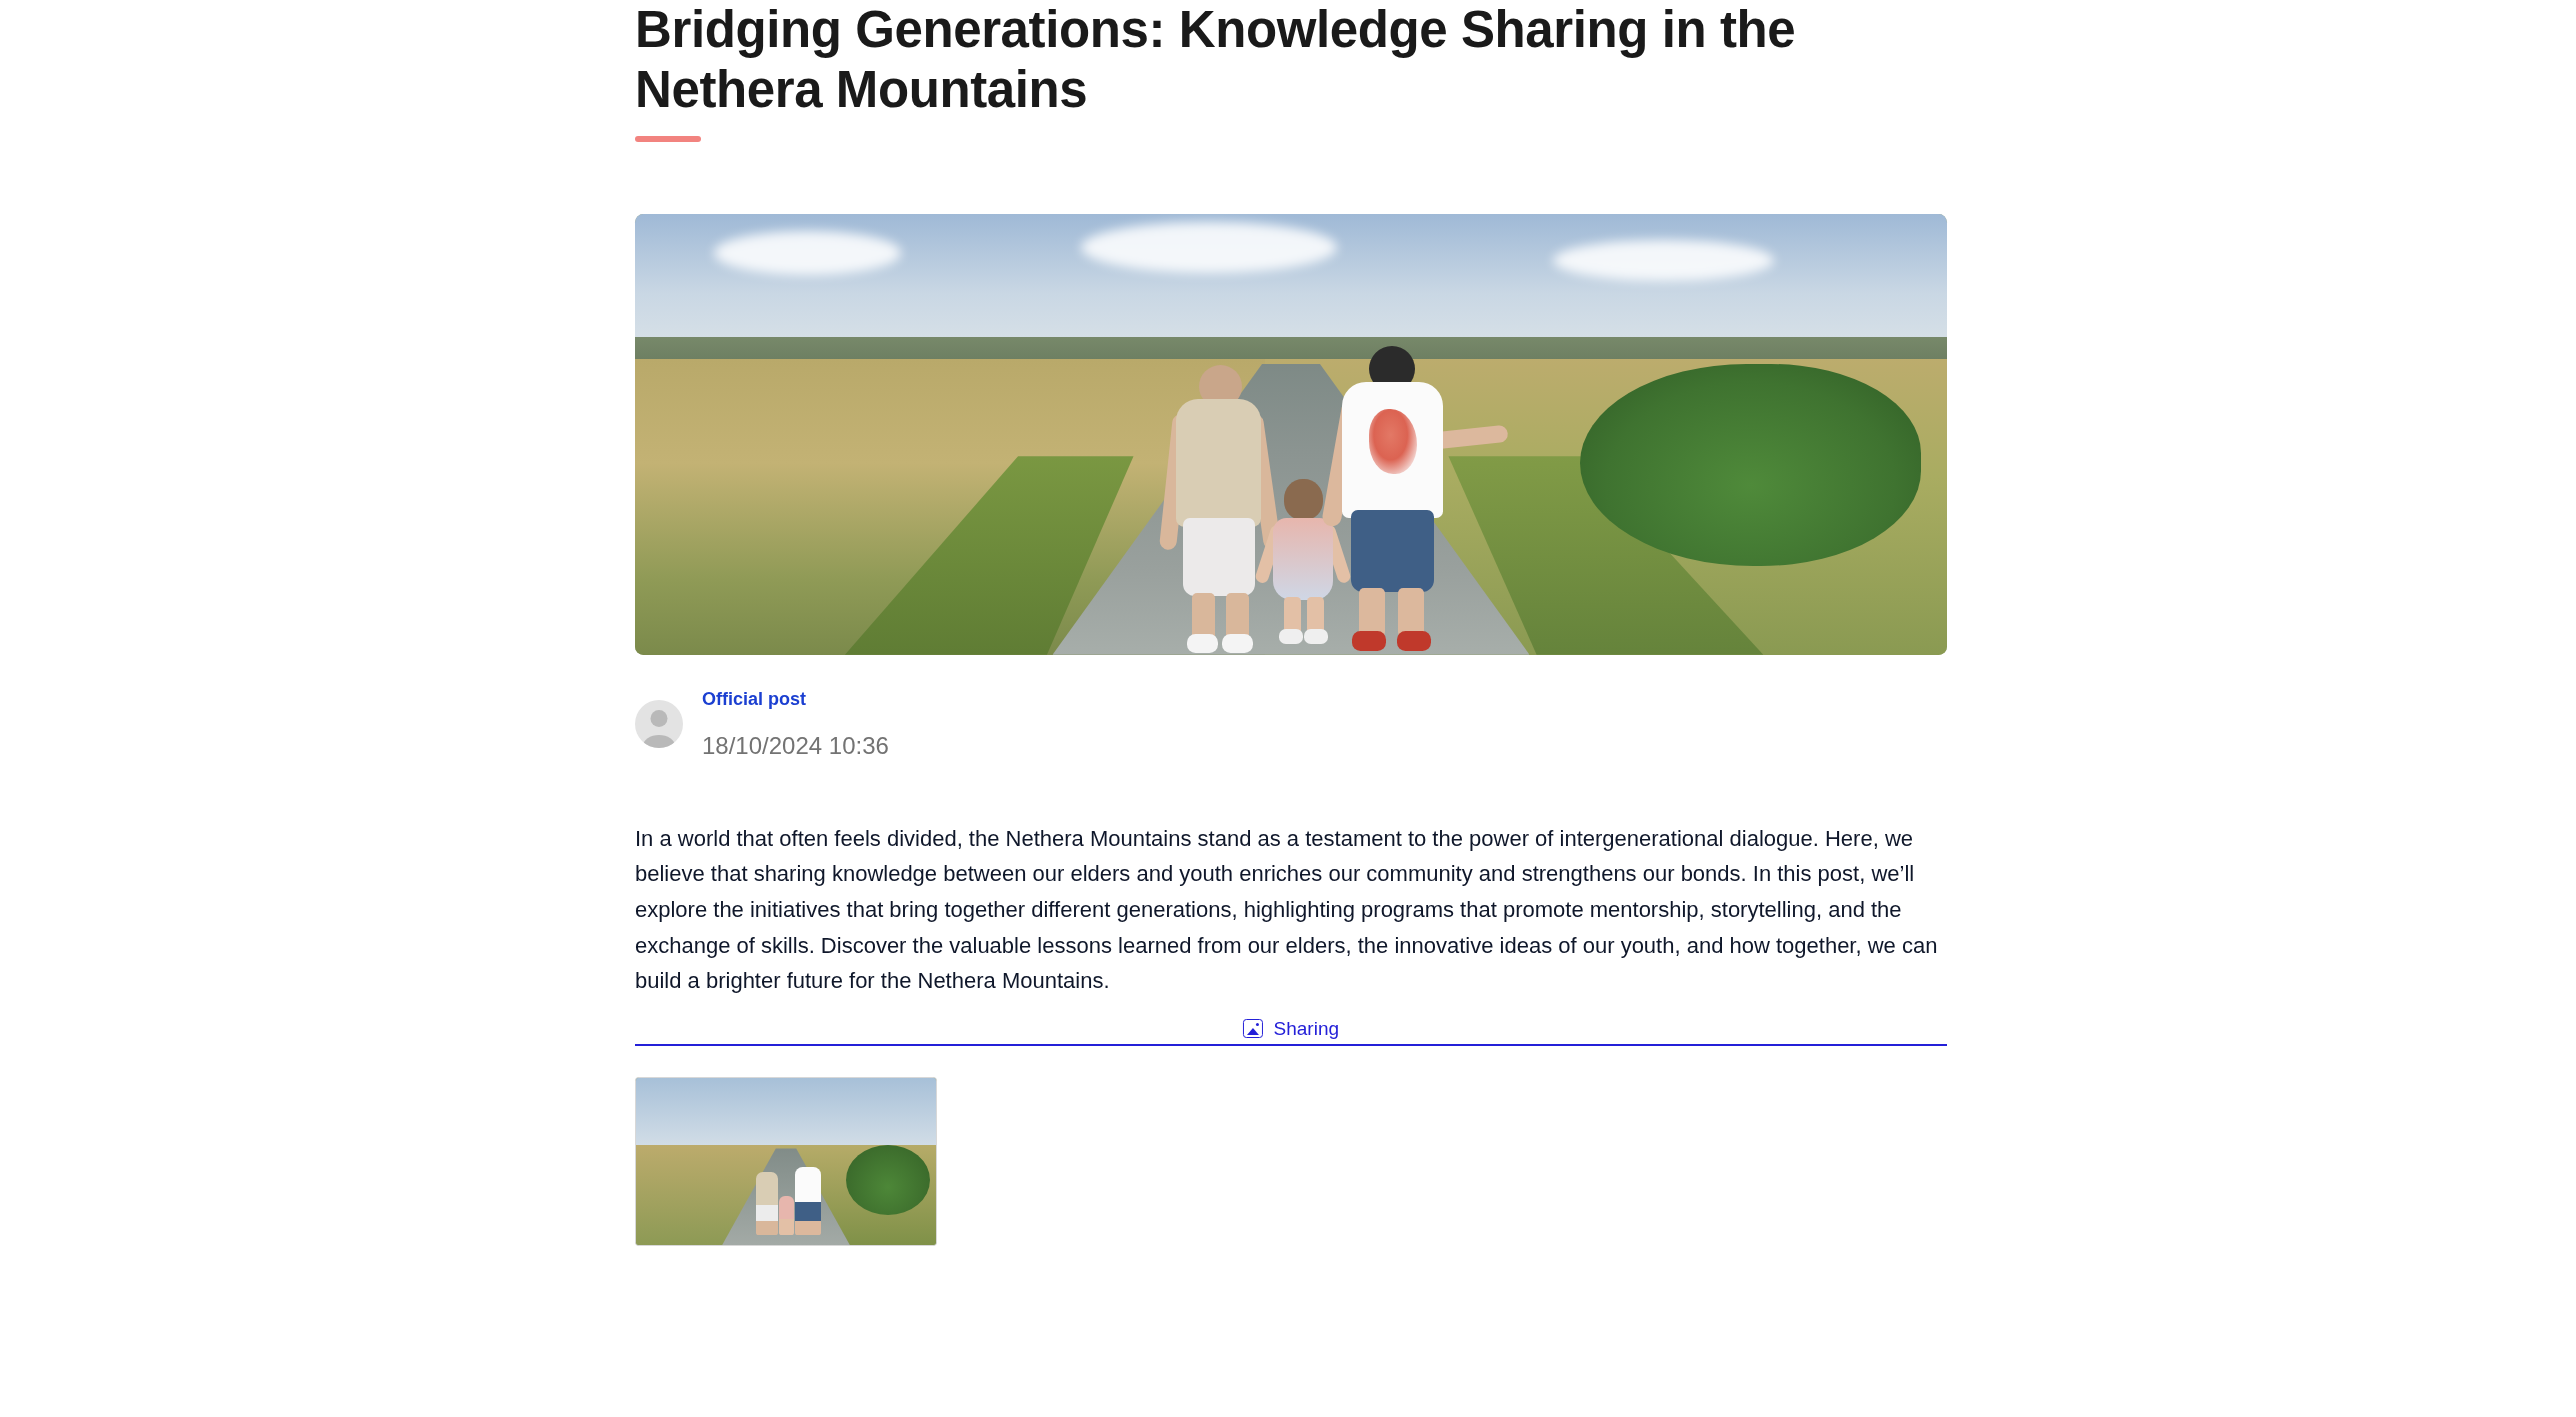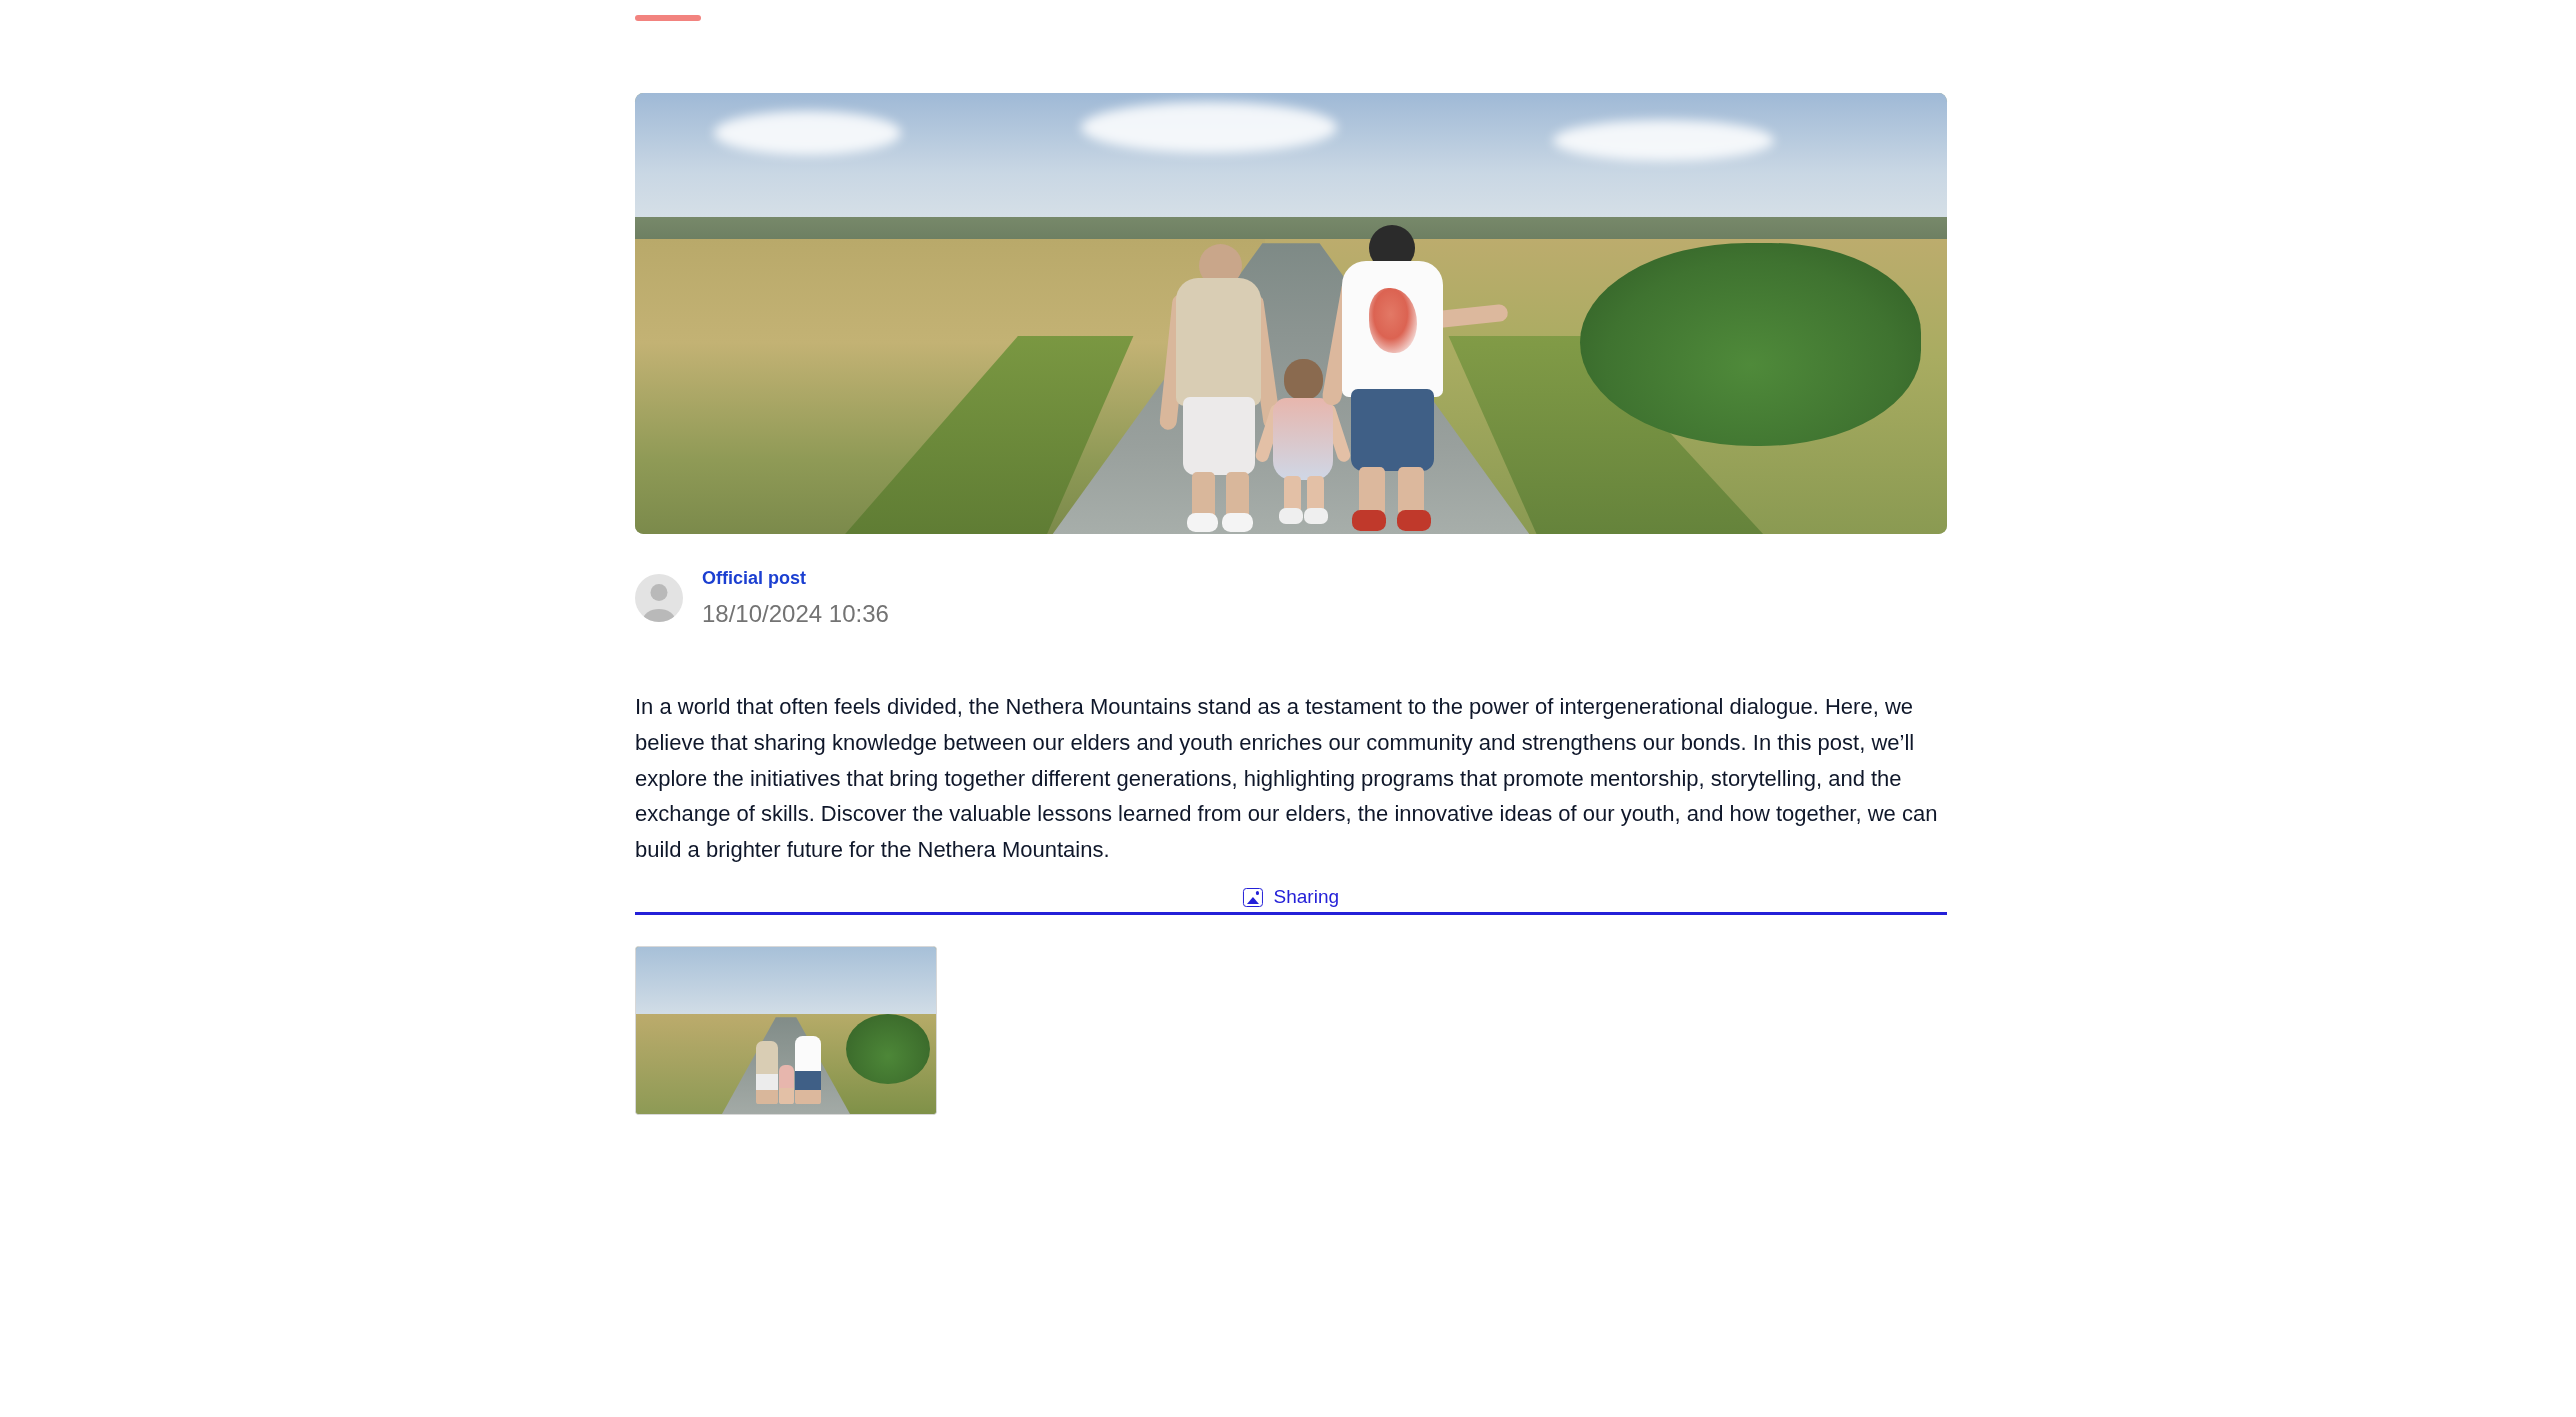--- a/index.html
+++ b/index.html
@@ -222,21 +222,21 @@
     flex: none;
   }
   .avatar .a-head {
     position: absolute; left: 50%; top: 9.4px; transform: translateX(-50%);
     width: 17px; height: 17px; border-radius: 50%; background: #b9b9b9;
   }
   .avatar .a-body {
     position: absolute; left: 50%; bottom: -8.5px; transform: translateX(-50%);
     width: 32px; height: 22px; border-radius: 50% 50% 0 0; background: #b9b9b9;
   }
-  .author-meta { display: flex; flex-direction: column; gap: 11px; }
+  .author-meta { display: flex; flex-direction: column; gap: 22px; }
   .author-name {
     font-size: 18px;
     font-weight: bold;
     color: #1b3fd1;
   }
   .author-date {
     font-size: 24px;
     color: #737373;
   }
 
@@ -338,20 +338,21 @@
   .thumb .t-p1 { left: 40%; width: 22px; height: 63px; background: linear-gradient(#d9cdb4 0 52%, #ececec 52% 78%, #d9b79b 78% 100%); border-radius: 6.8px 6.8px 2.6px 2.6px; }
   .thumb .t-p2 { left: 53%; width: 25.6px; height: 68px; background: linear-gradient(#fbfbfb 0 52%, #3f5f86 52% 80%, #dcb89d 80% 100%); border-radius: 7.7px 7.7px 2.6px 2.6px; }
   .thumb .t-p3 { left: 47.5%; width: 15.3px; height: 39px; background: linear-gradient(#e7b6ad 0 60%, #e3c0a6 60% 100%); border-radius: 6px 6px 2.6px 2.6px; }
 </style>
 </head>
 <body>
 
 <div class="page">
   <div class="content">
 
+    <h1 class="post-title">Bridging Generations: Knowledge Sharing in the Nethera Mountains</h1>
     <div class="title-rule"></div>
 
     <div class="hero">
       <div class="sky"></div>
       <div class="cloud" style="left:6%; top:4%; width:187px; height:44px;"></div>
       <div class="cloud" style="left:34%; top:2%; width:256px; height:51px;"></div>
       <div class="cloud" style="left:70%; top:6%; width:221px; height:41px;"></div>
       <div class="horizon-trees"></div>
       <div class="field-left"></div>
       <div class="field-right"></div>

